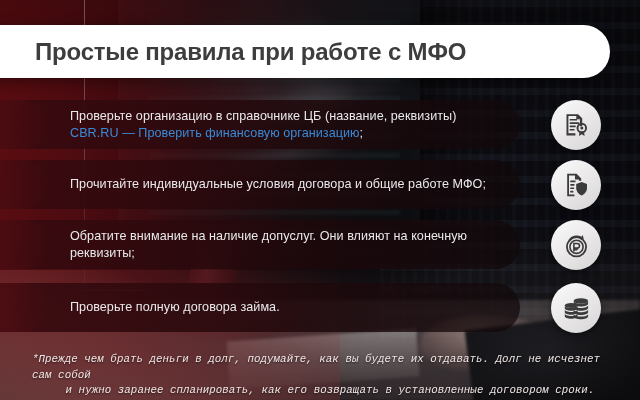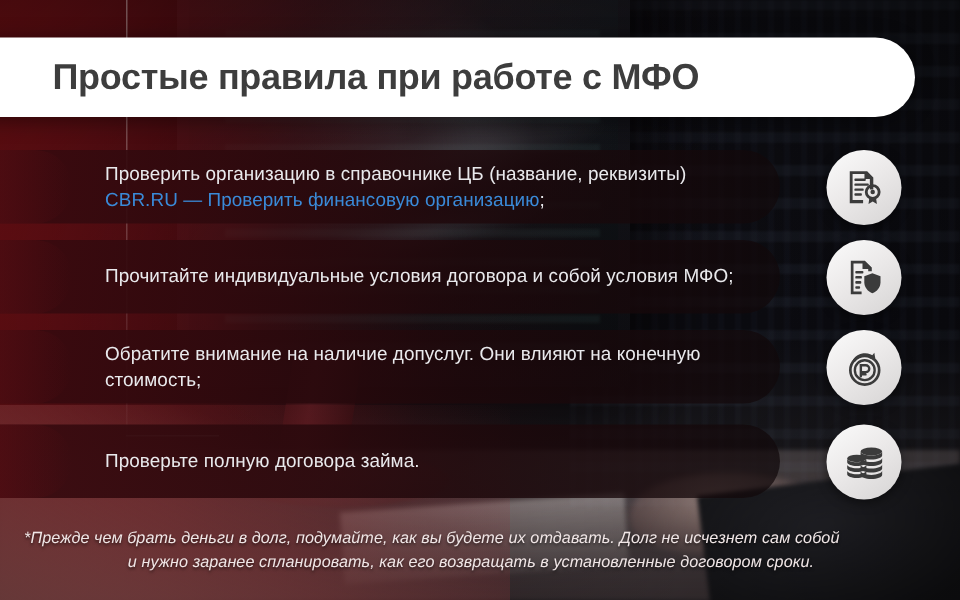--- a/index.html
+++ b/index.html
@@ -217,28 +217,28 @@
     display: flex;
     align-items: center;
     justify-content: center;
     box-shadow: 0 2px 7px rgba(0,0,0,.5);
   }
   .icon-badge svg { display:block; }
 
   
   .footer {
     position: absolute;
-    left: 16px;
+    left: 32px;
     top: 352px;
     width: 590px;
     color: #f0e6e6;
     font-style: italic;
     font-size: 10.8px;
     line-height: 15.6px;
-    font-family: Liberation Sans, sans-serif;
+    font-family: Liberation Mono, monospace;
     letter-spacing: .05px;
     text-shadow: 0 1px 2px rgba(0,0,0,.55);
   }
   .footer .l2 { display:block; margin-left: 6px; text-align: center; }
 </style>
 </head>
 <body>
 
 <div class="poster">
 
@@ -262,51 +262,51 @@
     <div class="bg-vignette"></div>
   </div>
 
   <div class="title-pill">
     <div class="title-text">Простые правила при работе с МФО</div>
   </div>
 
   <div class="list">
 
     <div class="list-item" style="top:100px;">
-      <div class="item-text"><span>Проверить организацию в справочнике ЦБ (название, реквизиты) </span><span class="item-link">CBR.RU — Проверить финансовую организацию</span><span>;</span></div>
+      <div class="item-text"><span>Проверьте организацию в справочнике ЦБ (название, реквизиты) </span><span class="item-link">CBR.RU — Проверить финансовую организацию</span><span>;</span></div>
     </div>
     <div class="icon-badge" style="top:100px;">
       <svg width="26" height="26" viewBox="0 0 26 26" aria-hidden="true">
         <path d="M3.5 2.2h11.6l4.1 4.1v8.0h-2.3V7.3h-3.6V4.0H5.4v17.3h7.0v2.2H3.5z" fill="#3b3b3b"></path>
         <rect x="6.6" y="7.0" width="7.6" height="1.6" rx=".6" fill="#3b3b3b"></rect>
         <rect x="6.6" y="10.3" width="9.6" height="1.6" rx=".6" fill="#3b3b3b"></rect>
         <rect x="6.6" y="13.6" width="6.2" height="1.6" rx=".6" fill="#3b3b3b"></rect>
         <rect x="6.6" y="16.9" width="5.0" height="1.6" rx=".6" fill="#3b3b3b"></rect>
         <circle cx="18.8" cy="16.0" r="4.3" fill="none" stroke="#3b3b3b" stroke-width="1.9"></circle>
         <circle cx="18.8" cy="16.0" r="1.5" fill="#3b3b3b"></circle>
         <path d="M16.6 19.6l-.6 4.4 2.8-1.7 2.8 1.7-.6-4.4z" fill="#3b3b3b"></path>
       </svg>
     </div>
 
     <div class="list-item" style="top:160px;">
-      <div class="item-text">Прочитайте индивидуальные условия договора и собой условия МФО;</div>
+      <div class="item-text">Прочитайте индивидуальные условия договора и общие работе МФО;</div>
     </div>
     <div class="icon-badge" style="top:160px;">
       <svg width="26" height="26" viewBox="0 0 26 26" aria-hidden="true">
         <path d="M4.2 1.8h9.4l4.6 4.6v2.4h-2.4V7.4h-3.8V3.6H6.0v18.8h5.4v1.8H4.2z" fill="#3b3b3b"></path>
         <rect x="7.2" y="8.6" width="5.4" height="1.7" rx=".6" fill="#3b3b3b"></rect>
         <rect x="7.2" y="12.0" width="4.4" height="1.7" rx=".6" fill="#3b3b3b"></rect>
         <rect x="7.2" y="15.4" width="4.0" height="1.7" rx=".6" fill="#3b3b3b"></rect>
         <rect x="7.2" y="18.8" width="3.2" height="1.7" rx=".6" fill="#3b3b3b"></rect>
         <path d="M18.6 10.1l5.4 2.0v4.0c0 3.4-2.4 6.2-5.4 7.4-3.0-1.2-5.4-4.0-5.4-7.4v-4.0z" fill="#3b3b3b"></path>
       </svg>
     </div>
 
     <div class="list-item" style="top:220px;">
-      <div class="item-text">Обратите внимание на наличие допуслуг. Они влияют на конечную стоимость;</div>
+      <div class="item-text">Обратите внимание на наличие допуслуг. Они влияют на конечную реквизиты;</div>
     </div>
     <div class="icon-badge" style="top:220px;">
       <svg width="27" height="27" viewBox="0 0 27 27" aria-hidden="true">
         <circle cx="13.5" cy="14.8" r="9.6" fill="none" stroke="#3b3b3b" stroke-width="1.8"></circle>
         <circle cx="13.5" cy="14.8" r="6.6" fill="none" stroke="#3b3b3b" stroke-width="1.6"></circle>
         <path d="M10.9 18.9v-7.4h3.3a2.3 2.3 0 010 4.6h-3.3m0 1.5h3.1" stroke="#3b3b3b" stroke-width="1.6" fill="none" stroke-linecap="round"></path>
         <path d="M6.6 8.2A8.6 8.6 0 0119.4 6.6" fill="none" stroke="#3b3b3b" stroke-width="2.0" stroke-linecap="round"></path>
         <path d="M19.9 3.1l.6 3.9-3.9.2z" fill="#3b3b3b"></path>
       </svg>
     </div>

